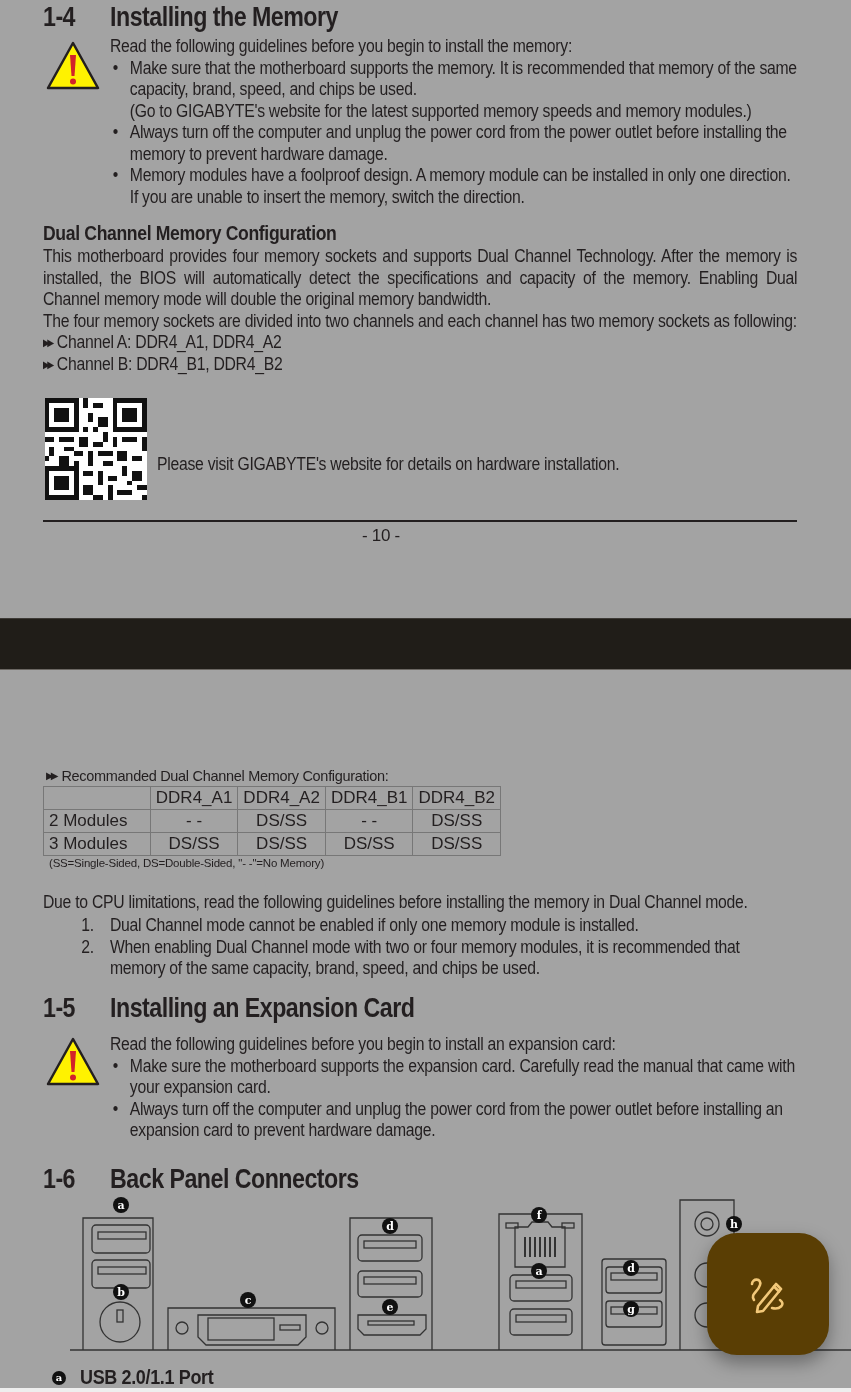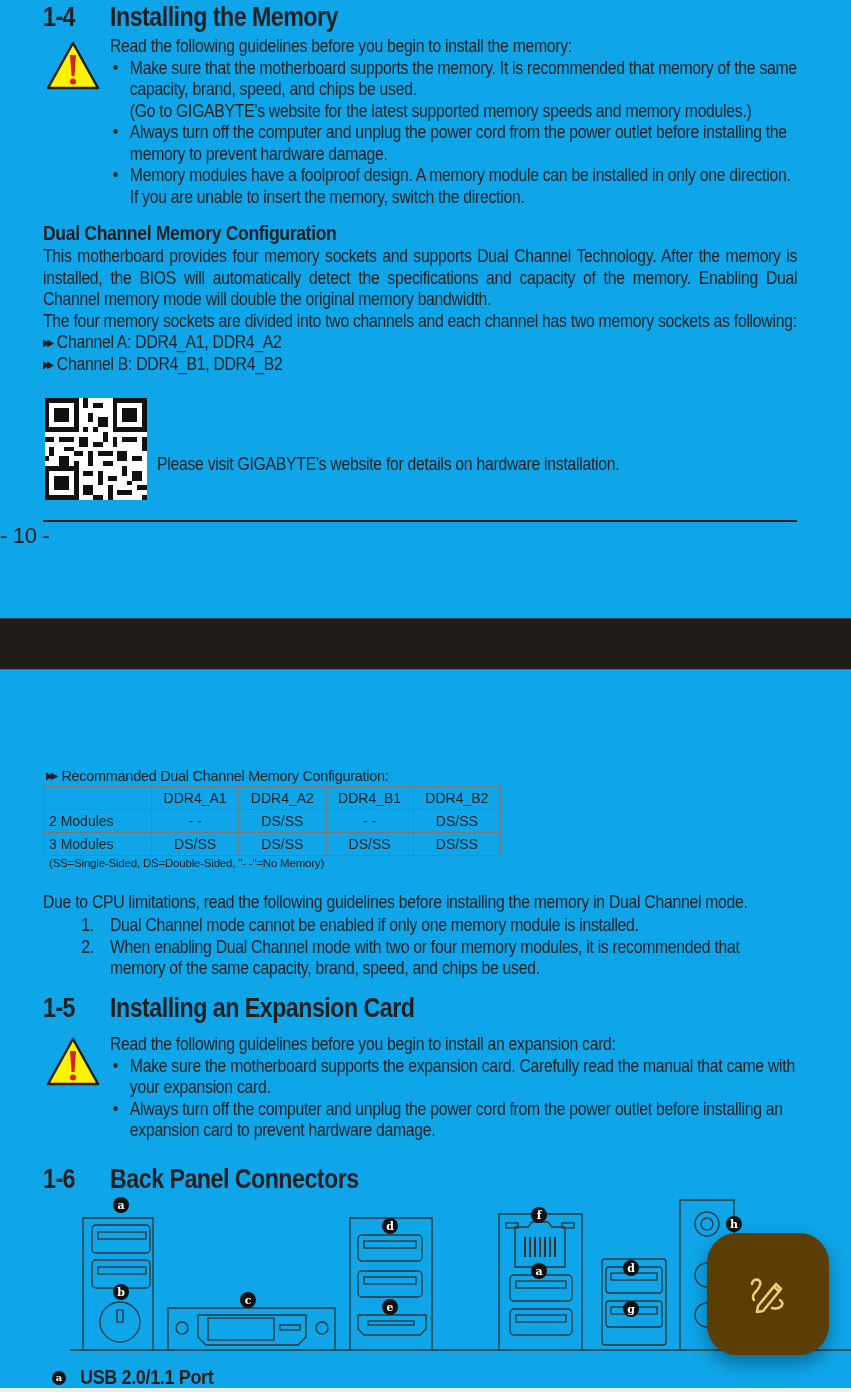--- a/index.html
+++ b/index.html
@@ -1,40 +1,40 @@
 <!DOCTYPE html>
 <html><head>
 <meta charset="utf-8">
 <style>
   html, body { margin: 0; padding: 0; }
   body {
     width: 851px; height: 1392px; overflow: hidden; position: relative;
     background: #ffffff; color: #231f20;
     font-family: "Liberation Sans", sans-serif;
   }
-  .page { position: absolute; left: 0; width: 851px; background: #0ea5e9; }
+  .page { position: absolute; left: 0; width: 851px; background: #a3a3a3; }
   .page1 { top: 0; height: 618px; }
   .gap { position: absolute; left: 0; top: 618px; width: 851px; height: 52px; background: #201d18; border-top: 1px solid #3d3a36; border-bottom: 1px solid #6b6762; box-sizing: border-box; }
   .page2 { top: 670px; height: 922px; }
 
   .sec-title { position: absolute; left: 43px; font-weight: bold; font-size: 27px; letter-spacing: -0.6px; transform: scaleX(0.86); transform-origin: left center; white-space: nowrap; }
   .sec-title .num { display: inline-block; width: 78px; }
   .body-text { font-size: 17.5px; line-height: 21.5px; letter-spacing: -0.3px; transform: scaleX(0.9); transform-origin: left top; }
   .abs { position: absolute; }
   .warn-block { position: absolute; left: 110px; width: 765px; }
   .warn-block ul { margin: 0; padding: 0; list-style: none; }
   .warn-block li { position: relative; padding-left: 22px; }
   .warn-block li::before { content: "•"; position: absolute; left: 3px; top: 0; }
   .warn-icon { position: absolute; width: 56px; height: 52px; }
   .subhead { font-weight: bold; font-size: 20px; letter-spacing: -0.4px; transform: scaleX(0.88); transform-origin: left top; white-space: nowrap; }
   .arrow { font-size: 10px; letter-spacing: -3px; margin-right: 6px; vertical-align: 2px; }
   .footer-rule { position: absolute; left: 43px; width: 754px; height: 2px; background: #231f20; top: 520px; }
-  .page-num { position: absolute; left: 0; width: 762px; text-align: left; top: 525px; font-size: 22px; }
-
-  table.mem { border-collapse: collapse; font-size: 14px; }
+  .page-num { position: absolute; left: 0; width: 762px; text-align: center; top: 525px; font-size: 17px; }
+
+  table.mem { border-collapse: collapse; font-size: 17px; }
   table.mem td { border: 1px solid #777; height: 22px; padding: 0 5px; text-align: center; }
   table.mem td.lbl { text-align: left; margin-top: 19px; }
 
   .ol-item { position: relative; padding-left: 0; }
   .ol-item .n { position: absolute; left: -32px; }
 
   .fab {
     position: absolute; left: 707px; top: 1233px; width: 122px; height: 122px;
     border-radius: 30px; background: #5a3e04;
     box-shadow: 0 8px 18px rgba(0,0,0,0.35);

